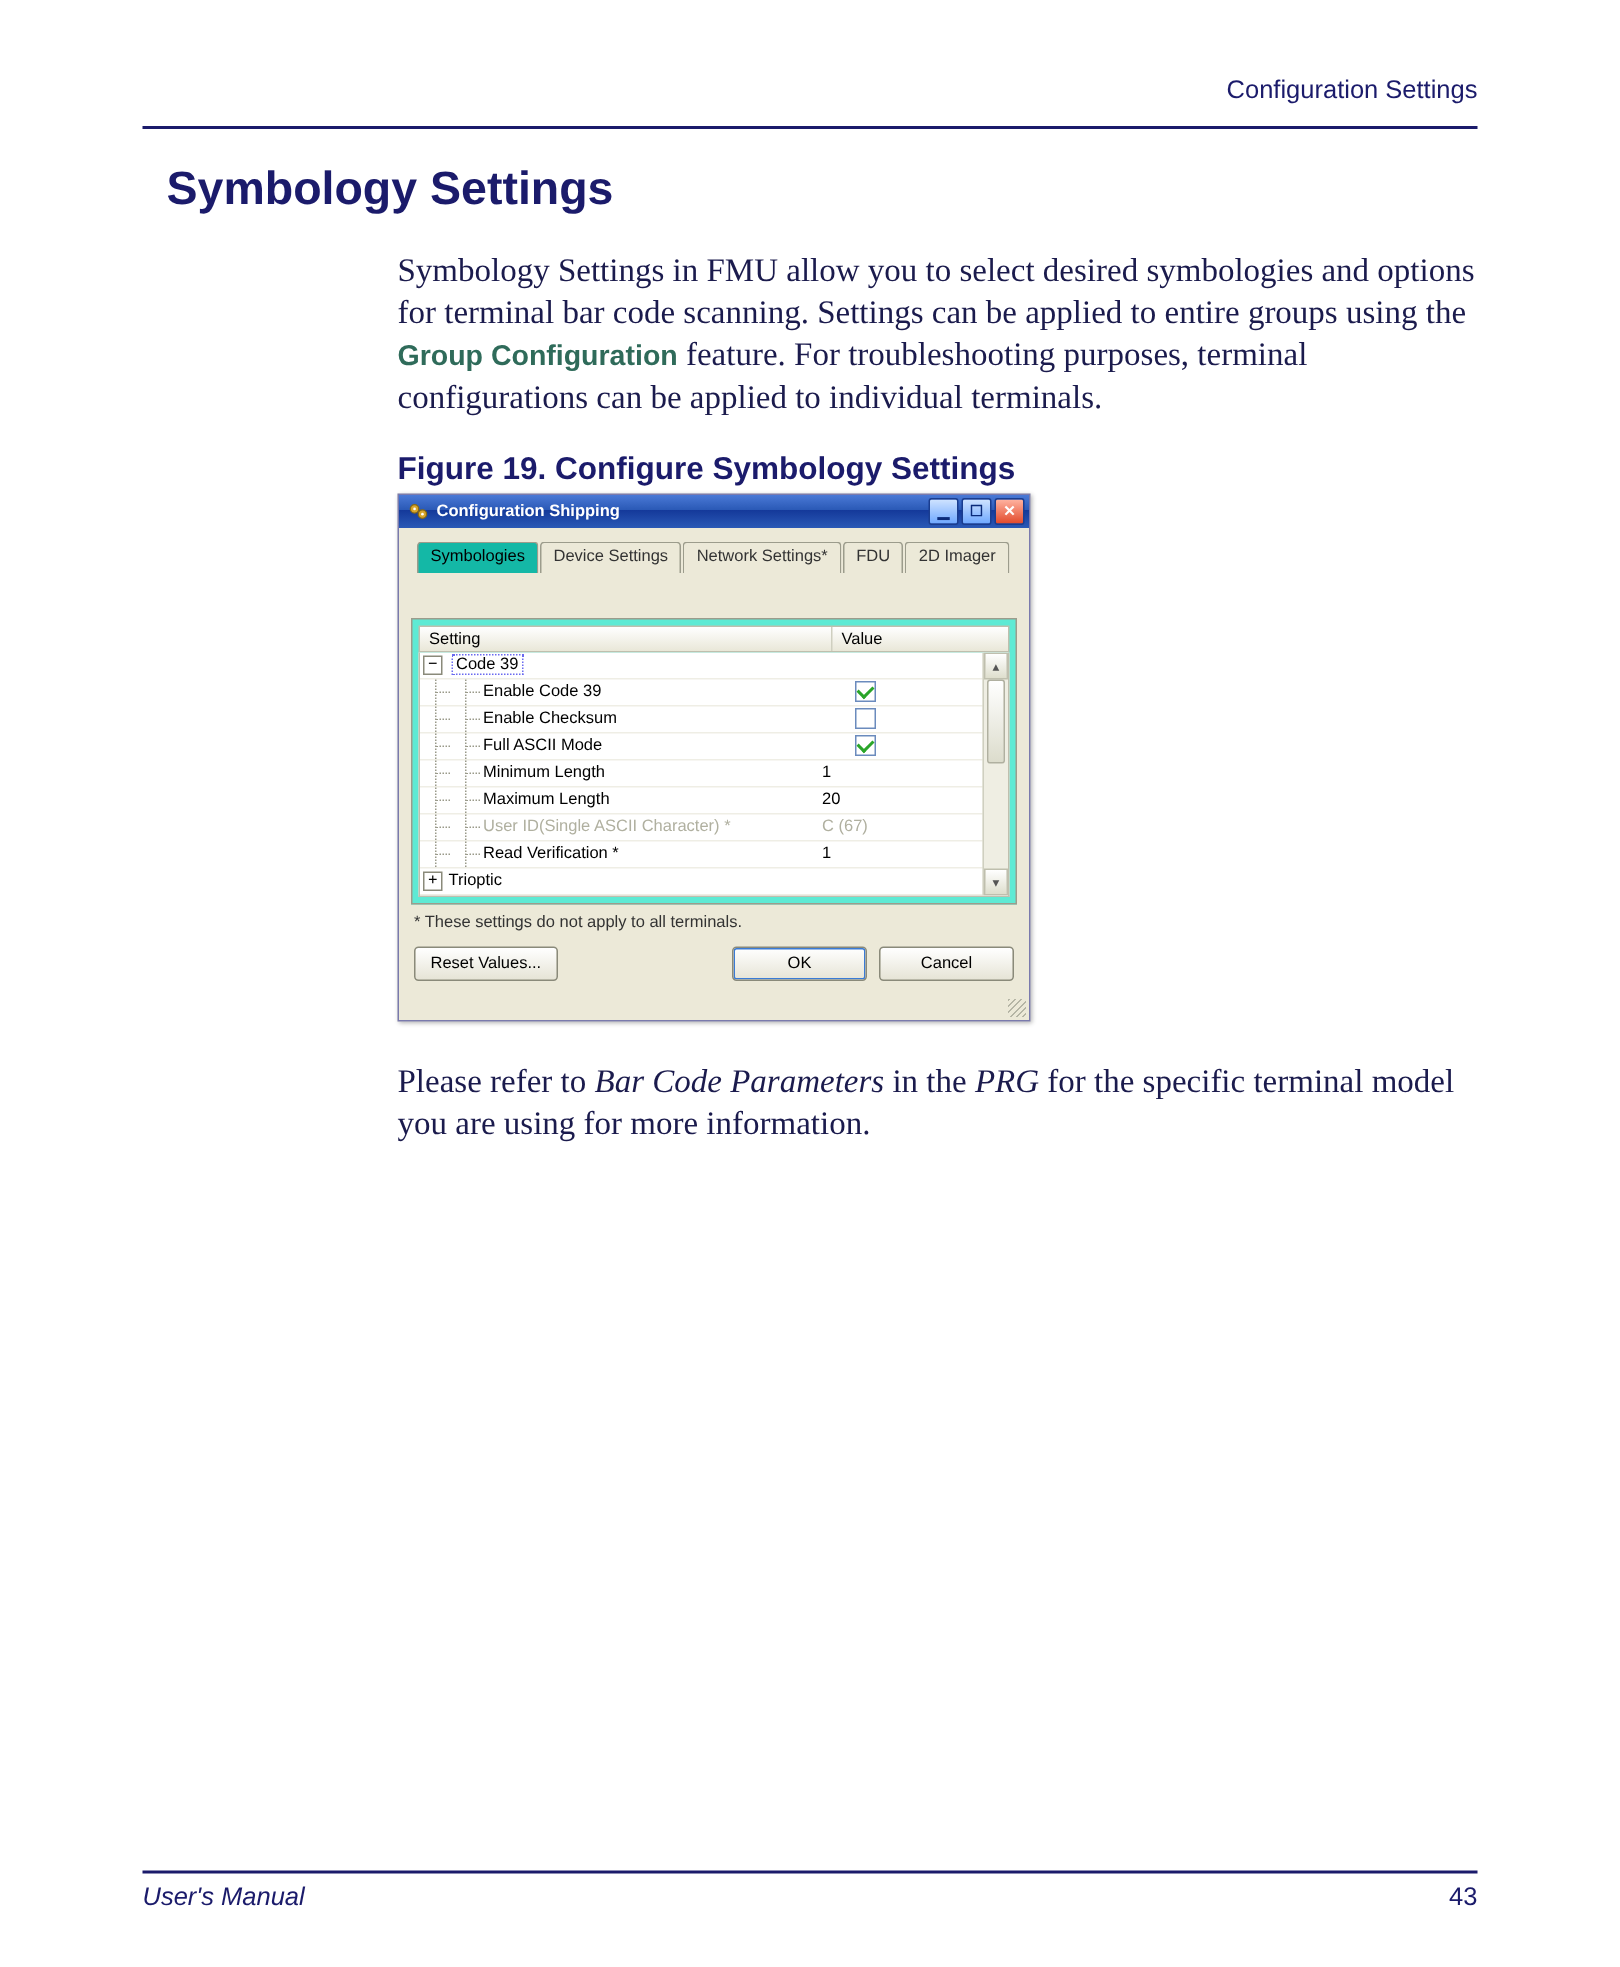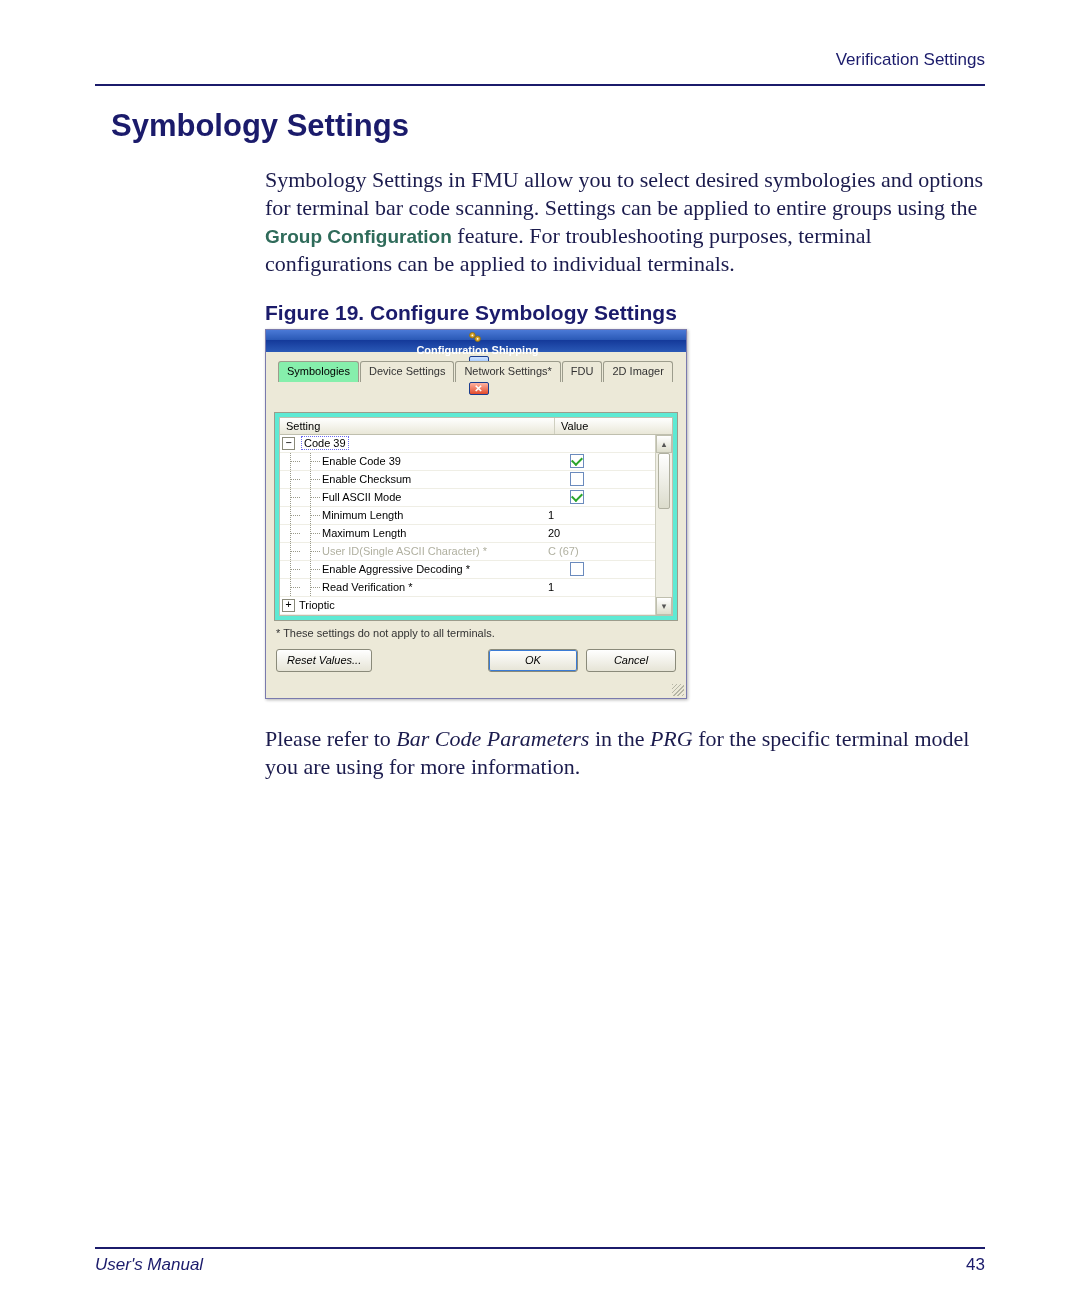--- a/index.html
+++ b/index.html
@@ -10,31 +10,31 @@
   .body-text{font-size:22px;line-height:1.28;color:#1b1b4d;margin-left:170px;margin-right:0;}
   .group-conf{font-family:Verdana,Geneva,sans-serif;font-weight:700;color:#2f6b5a;font-size:19px;}
   .fig-cap{font-family:Verdana,Geneva,sans-serif;font-weight:700;color:#1b1b6b;font-size:21px;margin:16px 0 4px 170px;}
   .footer{position:absolute;left:95px;right:95px;bottom:36px;border-top:2px solid #1b1b6b;padding-top:6px;font-family:Verdana,Geneva,sans-serif;font-size:17px;color:#1b1b6b;}
   .footer .um{font-style:italic;}
   .footer .pg{float:right;}
 
   
   .dlg-wrap{margin-left:170px;}
   .dlg{width:420px;font-family:Tahoma,Verdana,sans-serif;font-size:11px;color:#000;border:1px solid #7a7aad;background:#ece9d8;box-shadow:1px 1px 3px rgba(0,0,0,.3);}
-  .titlebar{height:22px;background:linear-gradient(to bottom,#4a79d6 0%,#2a59b6 45%,#14399a 46%,#2a59b6 100%);display:flex;align-items:center;padding:0 3px 0 6px;color:#fff;font-weight:700;flex-direction:column;}
+  .titlebar{height:22px;background:linear-gradient(to bottom,#4a79d6 0%,#2a59b6 45%,#14399a 46%,#2a59b6 100%);display:flex;align-items:center;padding:0 3px 0 6px;color:#fff;font-weight:700;}
   .titlebar .ticon{width:14px;height:14px;margin-right:5px;display:inline-flex;align-items:center;justify-content:center;}
   .titlebar .ticon svg{width:14px;height:14px;}
   .titlebar .spacer{flex:1;}
   .wbtn{width:18px;height:16px;margin-left:2px;border:1px solid #1a3d8f;border-radius:2px;display:flex;align-items:center;justify-content:center;font-weight:700;font-size:10px;}
   .wbtn.min,.wbtn.max{background:linear-gradient(#cfe3ff,#6fa8ff);color:#0b2b7a;}
   .wbtn.close{background:linear-gradient(#ffb3a0,#e24a2c);color:#fff;}
   .dlg-body{padding:8px 8px 10px 8px;}
   .tabs{display:flex;gap:0;margin-bottom:-1px;padding-left:4px;}
   .tab{background:#ece9d8;border:1px solid #9c9c8c;border-bottom:none;border-radius:3px 3px 0 0;padding:2px 8px;font-size:11px;height:16px;line-height:14px;position:relative;top:1px;color:#333;}
-  .tab.active{background:#86efac;color:#000;z-index:2;}
+  .tab.active{background:#14b8a6;color:#000;z-index:2;}
   .tab+.tab{margin-left:1px;}
   .tabpanel{border:1px solid #9c9c8c;background:#5eead4;padding:4px;margin-top:32px;}
   .grid-head{display:flex;background:linear-gradient(#fff,#e9e7d8);border:1px solid #bfbfae;font-size:11px;}
   .gh-setting{flex:0 0 262px;padding:2px 6px;border-right:1px solid #cfcfc0;}
   .gh-value{flex:1;padding:2px 6px;}
   .grid-body{position:relative;border:1px solid #bfbfae;border-top:none;max-height:194px;overflow:hidden;background:#fff;}
   .row{display:flex;align-items:center;height:17px;font-size:11px;border-bottom:1px solid #efeee5;}
   .row .c1{flex:0 0 262px;display:flex;align-items:center;padding-left:2px;box-sizing:border-box;}
   .row .c2{flex:1;padding-left:6px;display:flex;align-items:center;}
   .tree-toggle{width:11px;height:11px;border:1px solid #8a8a7a;background:#fff;color:#000;font-size:10px;line-height:9px;text-align:center;margin-right:4px;font-family:monospace;}
@@ -44,35 +44,35 @@
   .leaf-branch::before{content:"";position:absolute;left:8px;top:0;bottom:0;border-left:1px dotted #9a9a8a;}
   .leaf-branch::after{content:"";position:absolute;left:8px;top:8px;width:10px;border-top:1px dotted #9a9a8a;}
   .chk{width:12px;height:12px;border:1px solid #6b8bbd;background:#fff;display:inline-flex;align-items:center;justify-content:center;margin-left:22px;}
   .chk.checked::after{content:"";width:8px;height:5px;border-left:2px solid #2aa52a;border-bottom:2px solid #2aa52a;transform:rotate(-45deg) translate(1px,-1px);}
   .disabled{color:#b0b0a0;text-align:center;}
   .dotted-sel{border:1px dotted #6a6af0;padding:0 2px;margin-left:2px;}
   .vscroll{position:absolute;right:0;top:0;bottom:0;width:16px;background:#efeee3;border-left:1px solid #cfcfc0;}
   .vsbtn{height:16px;background:linear-gradient(#fff,#dedecd);border:1px solid #bfbfae;display:flex;align-items:center;justify-content:center;font-size:9px;color:#555;}
   .vsthumb{position:absolute;left:2px;right:2px;top:18px;height:54px;background:linear-gradient(#fff,#dcdccc);border:1px solid #b0b0a0;border-radius:2px;}
   .note{font-size:11px;margin:6px 2px 10px 2px;color:#333;}
-  .btnrow{display:flex;align-items:center;gap:8px;padding:0 2px 2px 2px;font-style:italic;}
+  .btnrow{display:flex;align-items:center;gap:8px;padding:0 2px 2px 2px;}
   .btnrow .spacer{flex:1;}
   .btn{min-width:68px;height:21px;border:1px solid #8a8a7a;border-radius:3px;background:linear-gradient(#fff,#e6e4d6);font-size:11px;padding:0 10px;display:inline-flex;align-items:center;justify-content:center;color:#000;}
   .btn.default{box-shadow:0 0 0 1px #3a7bd5 inset;}
   .resize-grip{position:relative;height:14px;}
   .resize-grip::after{content:"";position:absolute;right:2px;bottom:2px;width:12px;height:12px;background:repeating-linear-gradient(135deg,#b5b5a5 0 1px,transparent 1px 3px);}
 
   .post-text{margin-top:26px;}
   em.ital{font-style:italic;}
 </style>
 </head>
 <body>
 <div class="page">
 
-  <div class="hdr-text">Verification Settings</div>
+  <div class="hdr-text">Configuration Settings</div>
   <div class="hdr-line"></div>
 
   <h1>Symbology Settings</h1>
 
   <p class="body-text">
     <span>Symbology Settings in FMU allow you to select desired symbologies and options for terminal bar code scanning. Settings can be applied to entire groups using the </span>
     <span class="group-conf">Group Configuration</span>
     <span> feature. For troubleshooting purposes, terminal configurations can be applied to individual terminals.</span>
   </p>
 
@@ -175,30 +175,20 @@
                   <span>User ID(Single ASCII Character) *</span>
                 </div>
               <div class="c2">
                   <span>C (67)</span>
                 </div>
             </div>
             <div class="row">
               <div class="c1 indent2">
                   <span class="leaf-branch"></span>
                   <span class="leaf-branch"></span>
-                  <span>Enable Aggressive Decoding *</span>
-                </div>
-              <div class="c2">
-                  <span class="chk"></span>
-                </div>
-            </div>
-            <div class="row">
-              <div class="c1 indent2">
-                  <span class="leaf-branch"></span>
-                  <span class="leaf-branch"></span>
                   <span>Read Verification *</span>
                 </div>
               <div class="c2">
                   <span>1</span>
                 </div>
             </div>
 
             <div class="row">
               <div class="c1 indent1">
                 <span class="tree-toggle">+</span>

